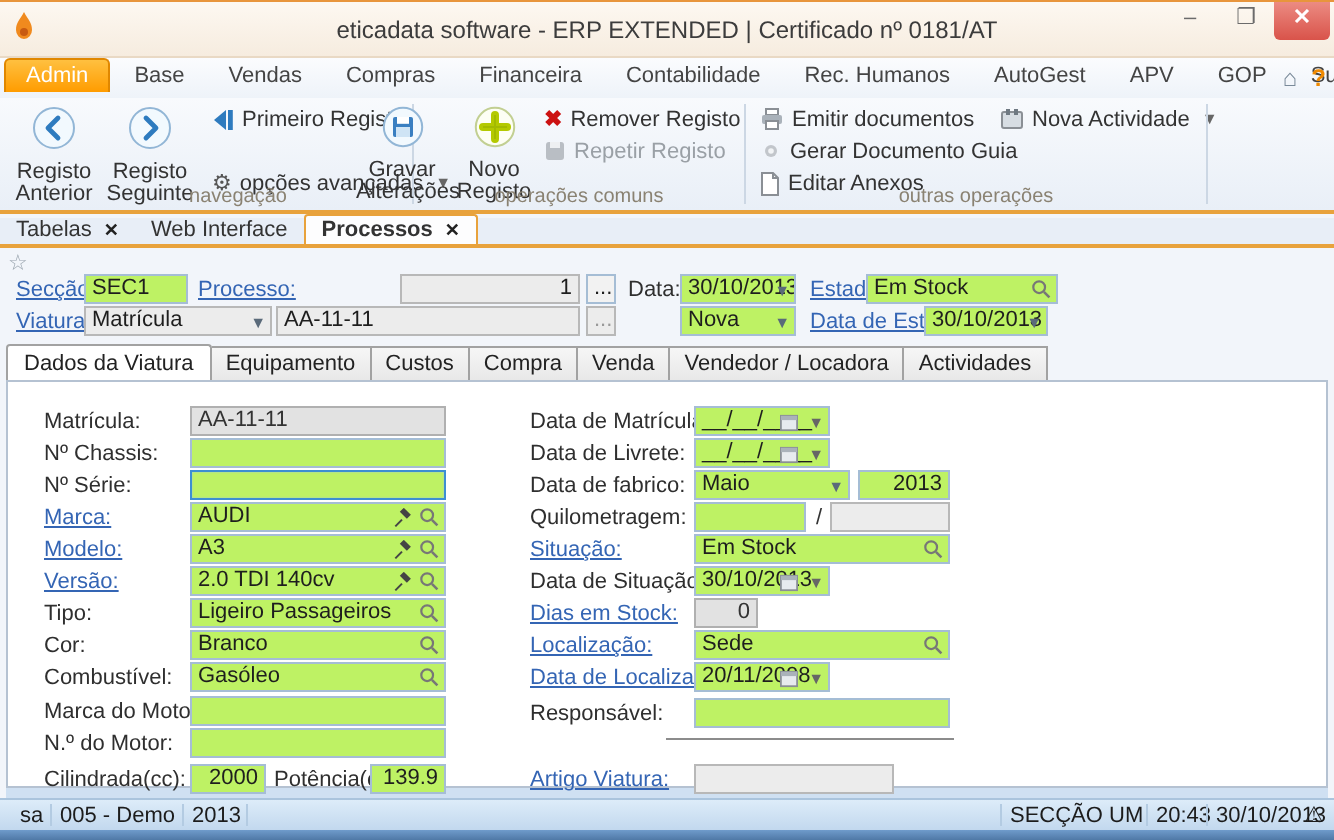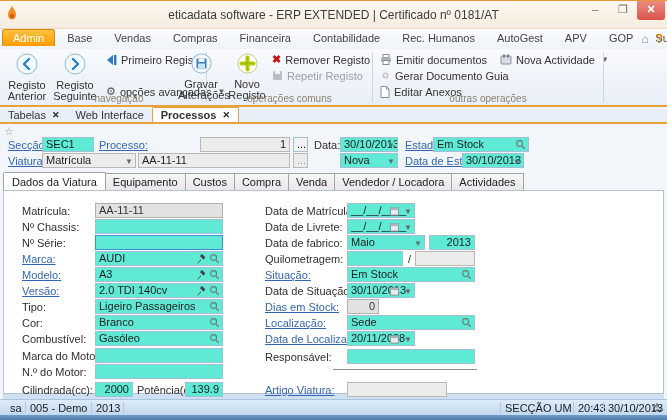--- a/index.html
+++ b/index.html
@@ -54,21 +54,21 @@
   .dtab { padding:1px 8px 1px 8px; color:#333; display:flex; gap:6px; align-items:center; height:15px; }
   .dtab .x { font-weight:bold; font-size:9px; color:#222; }
   .dtab.active { background:#fdfdfe; border:1px solid #e8a23c; border-bottom:none;
     font-weight:bold; border-radius:2px 2px 0 0; }
 
   .star-icon { position:absolute; left:4px; top:124px; color:#9aa4ae; font-size:11px; }
 
   
   .lbl { position:absolute; white-space:nowrap; color:#2f2f2f; }
   .link { color:#3465b4; text-decoration:underline; }
-  .box { position:absolute; height:15px; border:1px solid #a5bdd5; background:#5eead4;
+  .box { position:absolute; height:15px; border:1px solid #a5bdd5; background:#bef264;
     line-height:13px; padding:0 3px; white-space:nowrap; overflow:hidden; }
   .box.gray { background:#e2e2e2; border-color:#b0b0b0; color:#333; }
   .box.lightgray { background:#ececec; border-color:#b8b8b8; }
   .box.focus { border-color:#3d8fd1; box-shadow:0 0 1px #9cc6ea inset; }
   .box.num { text-align:right; }
   .combo .arrow, .datebox .arrow { position:absolute; right:2px; top:1px; color:#5a6a7a; font-size:8px; }
   .fi-right { position:absolute; right:2px; top:1px; display:flex; gap:3px; align-items:center; }
   .slash { position:absolute; color:#333; }
   .divline { position:absolute; height:1px; background:#8c8c8c; }
 

